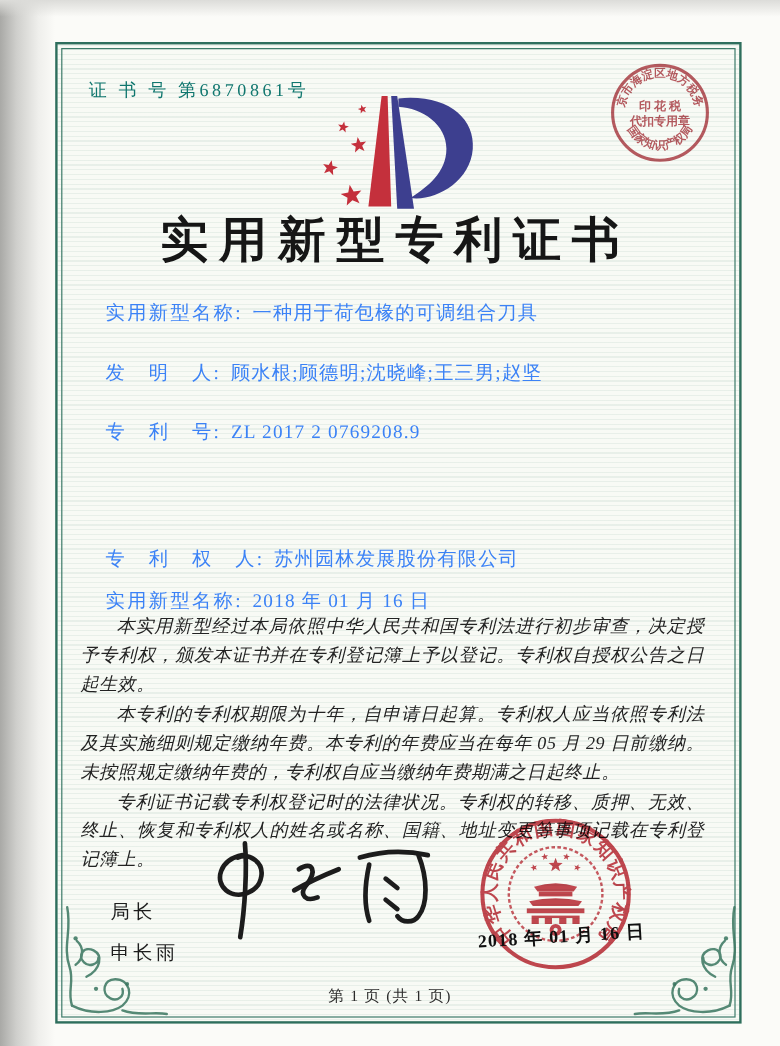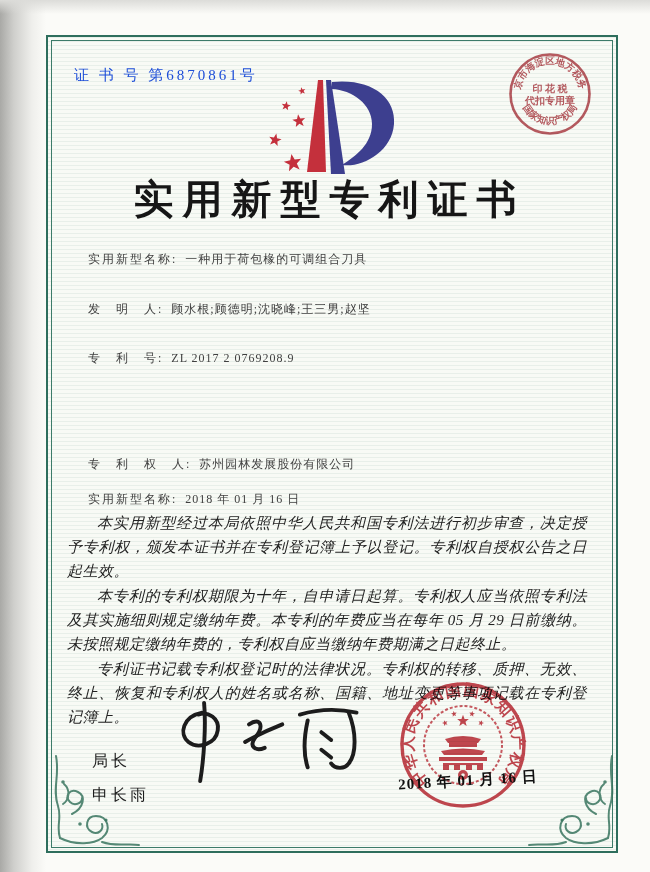--- a/index.html
+++ b/index.html
@@ -7,25 +7,25 @@
         font-family:"Liberation Serif","DejaVu Serif",serif;color:#2b2b2b;}
   .edge-left{position:absolute;left:0;top:0;bottom:0;width:46px;
         background:linear-gradient(90deg,#a9a9a6 0%,#cfcfcc 30%,#efefec 70%,#fbfbf8 100%);}
   .edge-top{position:absolute;left:0;top:0;right:0;height:14px;
         background:linear-gradient(180deg,#dcdcd9 0%,rgba(251,251,248,0) 100%);}
   .frame{position:absolute;left:46px;top:35px;width:572px;height:818px;
         border:2px solid #2e6e5d;box-sizing:border-box;
         background-color:#f8faf5;
         background-image:repeating-linear-gradient(180deg,rgba(70,130,110,0.09) 0 1px,rgba(70,130,110,0) 1px 4px);}
   .frame-inner{position:absolute;inset:3px;border:1px solid #3c7b69;pointer-events:none;}
-  .cert-no{position:absolute;left:74px;top:66px;font-size:15px;letter-spacing:3px;color:#1d4ed8;}
+  .cert-no{position:absolute;left:74px;top:66px;font-size:15px;letter-spacing:3px;color:#0f766e;}
   .logo{position:absolute;left:252px;top:78px;width:160px;height:102px;}
   .title{position:absolute;left:0;right:0;top:172px;text-align:center;
         font-size:40px;font-weight:bold;letter-spacing:9px;text-indent:9px;color:#161616;}
-  .field{position:absolute;left:88px;right:60px;font-size:12px;color:#404040;white-space:nowrap;}
+  .field{position:absolute;left:88px;right:60px;font-size:16px;color:#3b82f6;white-space:nowrap;}
   .field .lbl{letter-spacing:2px;margin-right:8px;}
   .field .val{letter-spacing:1px;}
   .f0{top:251px}.f1{top:301px}.f2{top:350px}.f3{top:398px}.f4{top:456px}.f5{top:491px}
   .paras{position:absolute;left:66px;top:510px;width:522px;font-size:15px;line-height:24px;
         text-align:justify;font-style:italic;color:#222;}
   .paras p{margin:1px;text-indent:2em;letter-spacing:0.5px;}
   .director{position:absolute;left:92px;top:744px;font-size:16px;letter-spacing:3px;color:#1d1d1d;line-height:34px;}
   .signature{position:absolute;left:165px;top:690px;width:215px;height:100px;}
   .office-seal{position:absolute;left:399px;top:681px;width:128px;height:128px;mix-blend-mode:multiply;opacity:.93;}
   .seal-date{position:absolute;left:398px;top:770px;width:180px;font-size:15px;font-weight:bold;
@@ -179,14 +179,15 @@
     <text font-size="9.5" fill="#b44a52" font-weight="bold" font-family="Liberation Serif, DejaVu Serif, serif">
       <textPath href="#taxTop" startOffset="50%" text-anchor="middle">北京市海淀区地方税务局</textPath>
     </text>
     <text font-size="9.5" fill="#b44a52" font-weight="bold" font-family="Liberation Serif, DejaVu Serif, serif">
       <textPath href="#taxBottom" startOffset="50%" text-anchor="middle">国家知识产权局</textPath>
     </text>
     <text x="42" y="40" text-anchor="middle" font-size="10" font-weight="bold" fill="#b44a52" font-family="Liberation Serif, DejaVu Serif, serif">印 花 税</text>
     <text x="42" y="52" text-anchor="middle" font-size="10" font-weight="bold" fill="#b44a52" font-family="Liberation Serif, DejaVu Serif, serif">代扣专用章</text>
   </svg>
 
+  <div class="footer">第 1 页 (共 1 页)</div>
 
 </div>
 
 </body></html>

